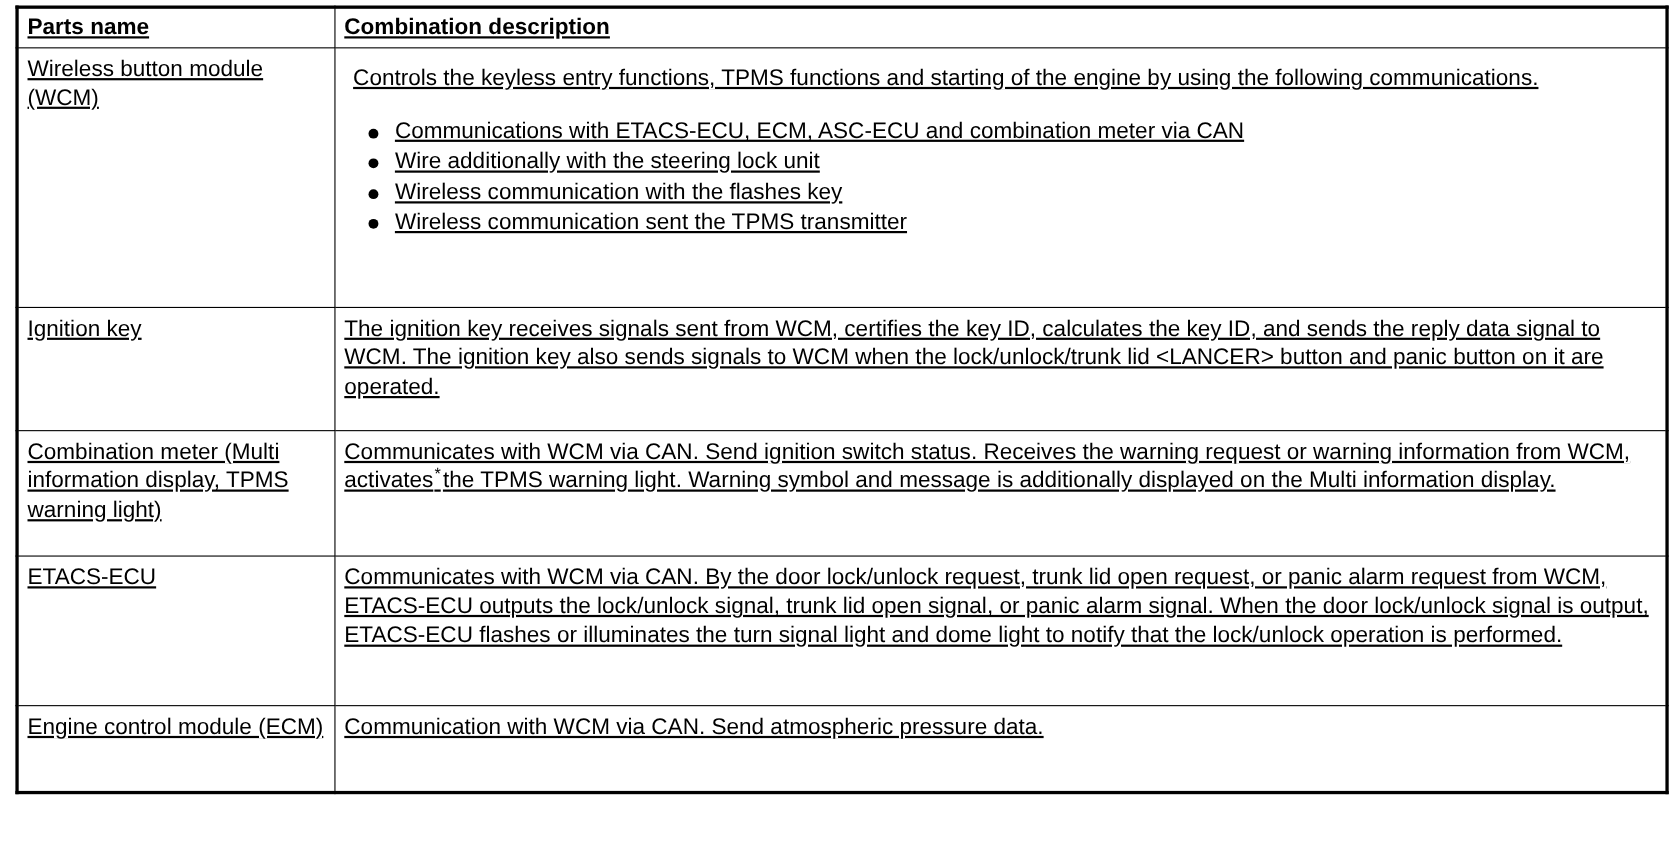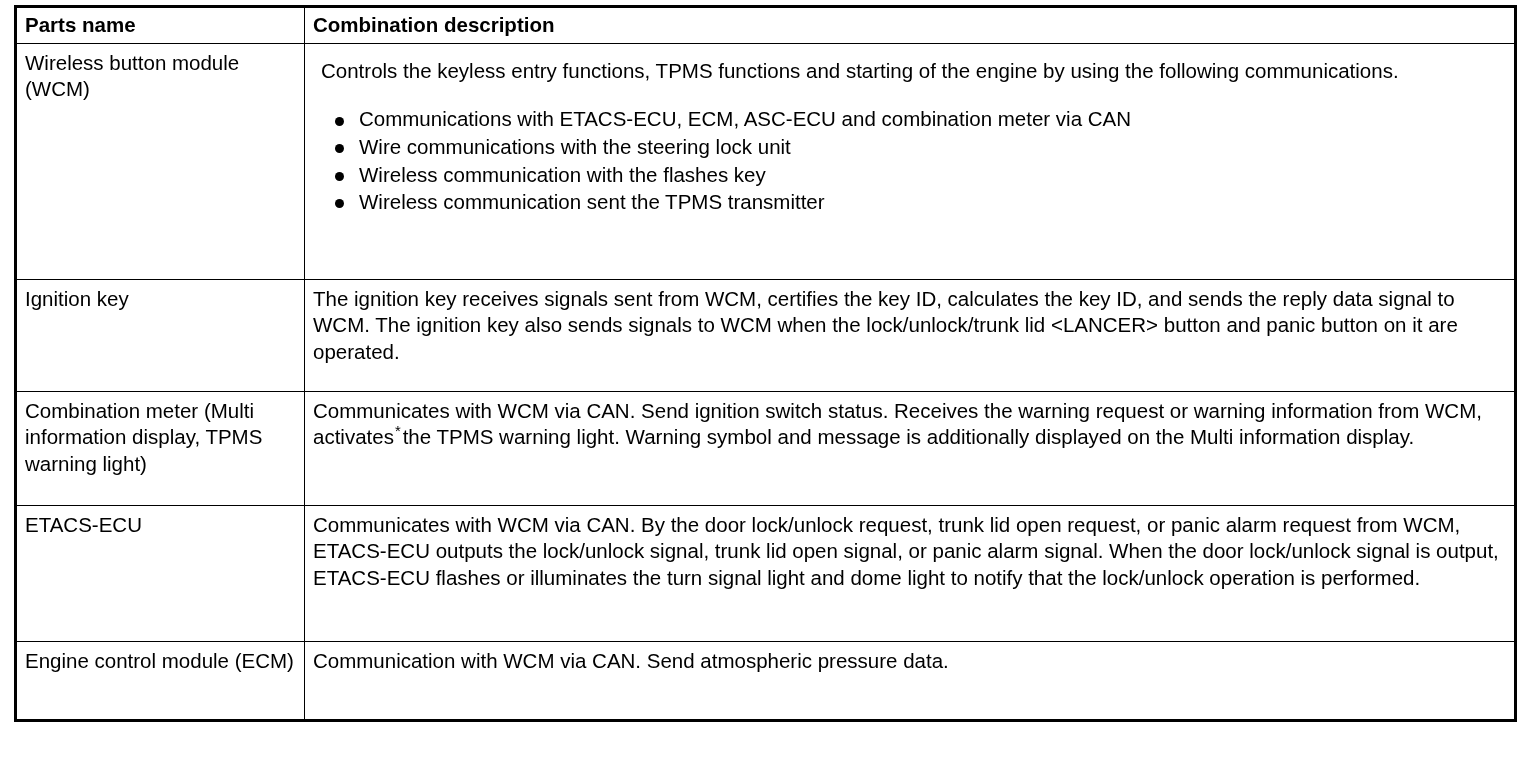--- a/index.html
+++ b/index.html
@@ -36,20 +36,21 @@
 
   table.parts-table th,
   table.parts-table td {
     border: 1.5px solid #000000;
     vertical-align: top;
     padding: 6px 8px 7px 8px;
     font-size: 20.5px;
     line-height: 1.30;
     text-align: left;
     font-weight: normal;
+    text-decoration: underline;
   }
 
   table.parts-table thead th {
     font-weight: bold;
     padding-top: 4px;
     padding-bottom: 5px;
     line-height: 1.25;
   }
 
   td.cell-name {
@@ -126,21 +127,21 @@
         <td class="cell-name">Wireless button module (WCM)</td>
         <td class="cell-desc">
           <p class="para">Controls the keyless entry functions, TPMS functions and starting of the engine by using the following communications.</p>
           <ul class="bullets">
             <li>
               <span class="bullet-dot"></span>
               <span>Communications with ETACS-ECU, ECM, ASC-ECU and combination meter via CAN</span>
             </li>
             <li>
               <span class="bullet-dot"></span>
-              <span>Wire communications with the steering lock unit</span>
+              <span>Wire additionally with the steering lock unit</span>
             </li>
             <li>
               <span class="bullet-dot"></span>
               <span>Wireless communication with the flashes key</span>
             </li>
             <li>
               <span class="bullet-dot"></span>
               <span>Wireless communication sent the TPMS transmitter</span>
             </li>
           </ul>

